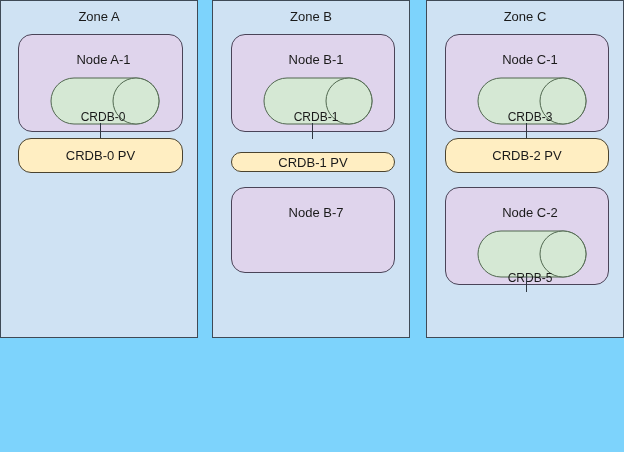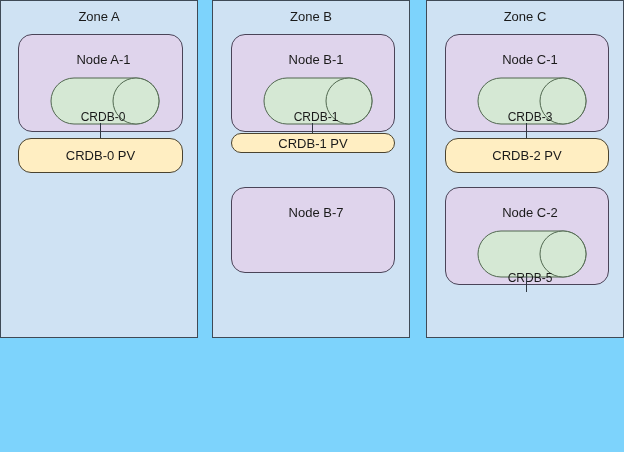--- a/index.html
+++ b/index.html
@@ -117,21 +117,21 @@
         <svg width="110" height="48" viewBox="0 0 110 48">
           <path d="M24,1 L86,1 A23,23 0 0 1 86,47 L24,47 A23,23 0 0 1 24,1 Z" fill="#d5e8d4" stroke="#50674f" stroke-width="1"></path>
           <ellipse cx="86" cy="24" rx="23" ry="23" fill="#d5e8d4" stroke="#50674f" stroke-width="1"></ellipse>
         </svg>
         <div class="cyl-label" style="left:20px; width:66px; justify-content:center;">CRDB-1</div>
       </div>
     </div>
 
     <div class="link" style="left:99px; top:122px; height:16px;"></div>
 
-    <div class="pv" style="left:18px; top:132px; width:164px; height:20px;">CRDB-1 PV</div>
+    <div class="pv" style="left:18px; top:151px; width:164px; height:20px;">CRDB-1 PV</div>
 
     <div class="node" style="left:18px; top:186px; width:164px; height:86px;">
       <div class="node-title">Node B-7</div>
     </div>
   </div>
 
   <div class="zone" style="left:426px; top:0px; width:198px; height:338px;">
     <div class="zone-title">Zone C</div>
 
     <div class="node" style="left:18px; top:33px; width:164px; height:98px;padding-left:44px;">

